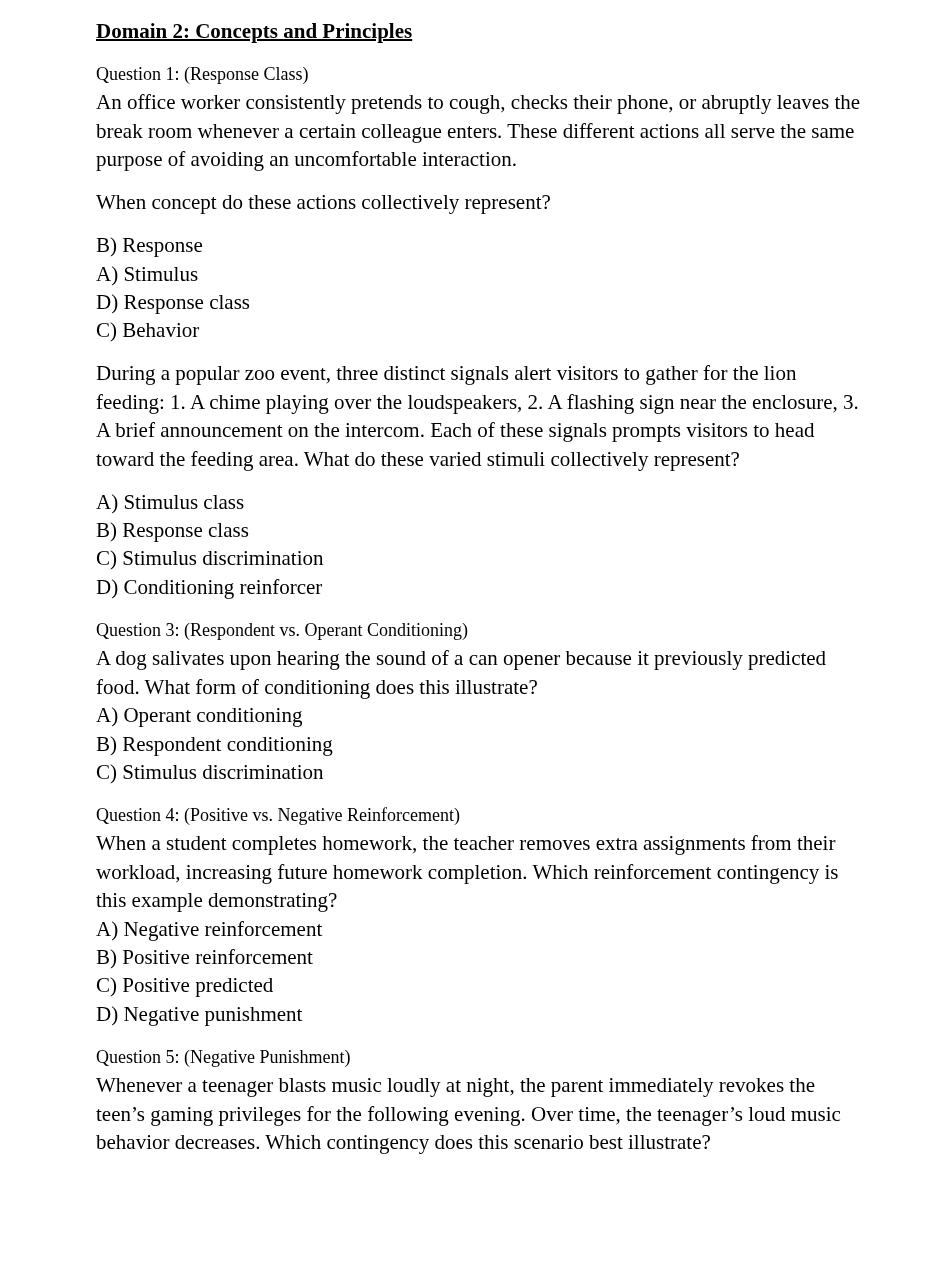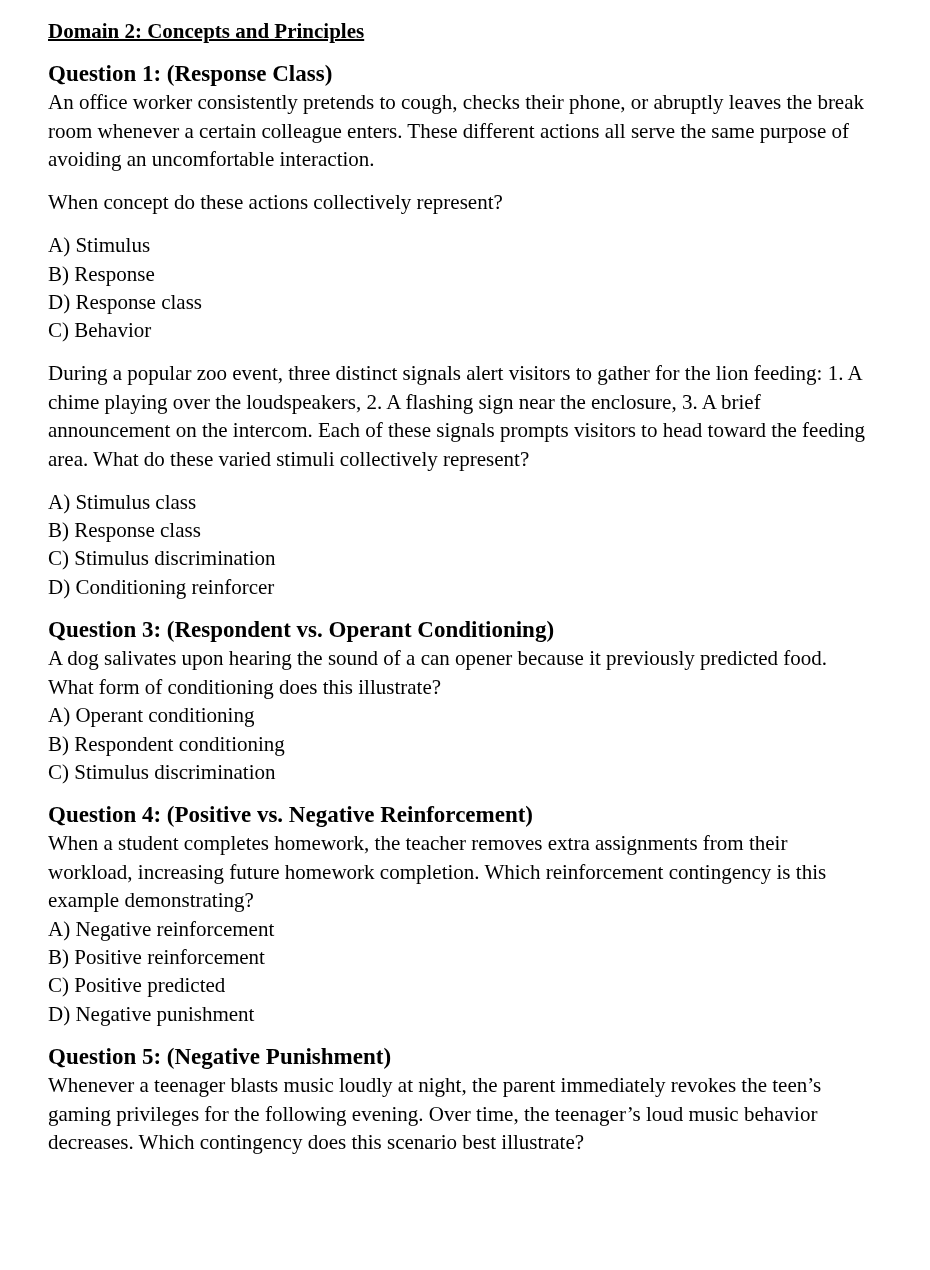--- a/index.html
+++ b/index.html
@@ -4,61 +4,61 @@
 <style>
   html, body {
     margin: 0;
     padding: 0;
     background: #ffffff;
   }
   .page {
     width: 930px;
     height: 1270px;
     box-sizing: border-box;
-    padding: 17px 62px 0 48px;
+    padding: 17px 62px 0 96px;
     background: #ffffff;
     color: #000000;
     font-family: "Liberation Serif", serif;
     font-size: 21px;
     line-height: 28.4px;
     overflow: hidden;
   }
   .doc-title {
     font-size: 21px;
     font-weight: bold;
     text-decoration: underline;
     text-decoration-thickness: 2px;
     margin: 0 0 14.6px 0;
   }
   .question { margin: 0; }
   .q-heading {
-    font-size: 23px;
-    font-weight: bold;
+    font-size: 18px;
+    font-weight: normal;
     margin: 0;
   }
   .q-para {
     margin: 0 0 14.6px 0;
   }
   .q-para.no-gap { margin-bottom: 0; }
   .options { margin: 0 0 14.6px 0; }
   .option { margin: 0; }
 </style>
 </head>
 <body>
 
 <div class="page">
   <h1 class="doc-title">Domain 2: Concepts and Principles</h1>
   <div id="questions">
       <section class="question">
         <h2 class="q-heading">Question 1: (Response Class)</h2>
         <p class="q-para">An office worker consistently pretends to cough, checks their phone, or abruptly leaves the break room whenever a certain colleague enters. These different actions all serve the same purpose of avoiding an uncomfortable interaction.</p>
         <p class="q-para">When concept do these actions collectively represent?</p>
         <div class="options">
+          <p class="option">B) Response</p>
           <p class="option">A) Stimulus</p>
-          <p class="option">B) Response</p>
           <p class="option">D) Response class</p>
           <p class="option">C) Behavior</p>
         </div>
       </section>
       <section class="question">
         <p class="q-para">During a popular zoo event, three distinct signals alert visitors to gather for the lion feeding: 1. A chime playing over the loudspeakers, 2. A flashing sign near the enclosure, 3. A brief announcement on the intercom. Each of these signals prompts visitors to head toward the feeding area. What do these varied stimuli collectively represent?</p>
         <div class="options">
           <p class="option">A) Stimulus class</p>
           <p class="option">B) Response class</p>
           <p class="option">C) Stimulus discrimination</p>

